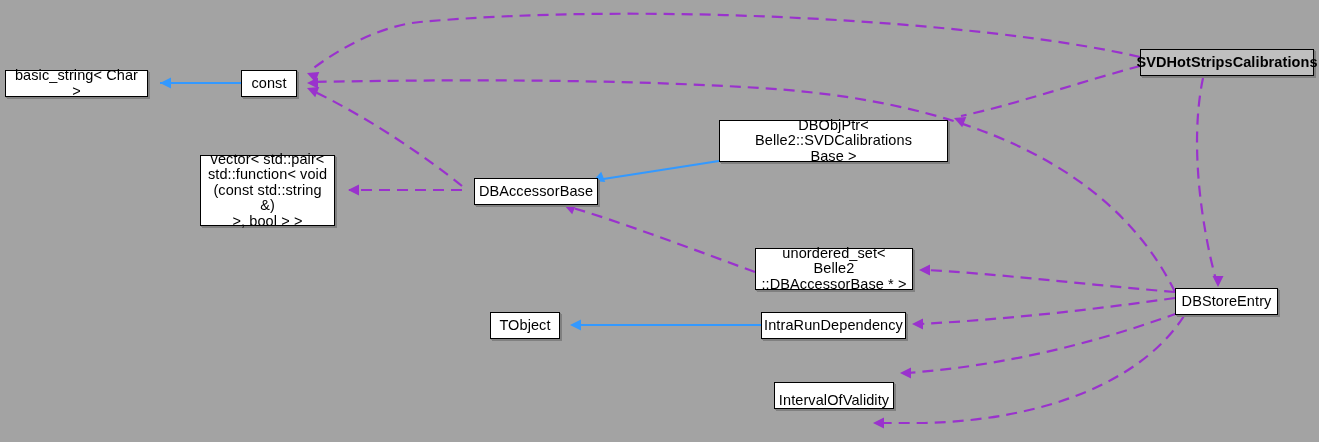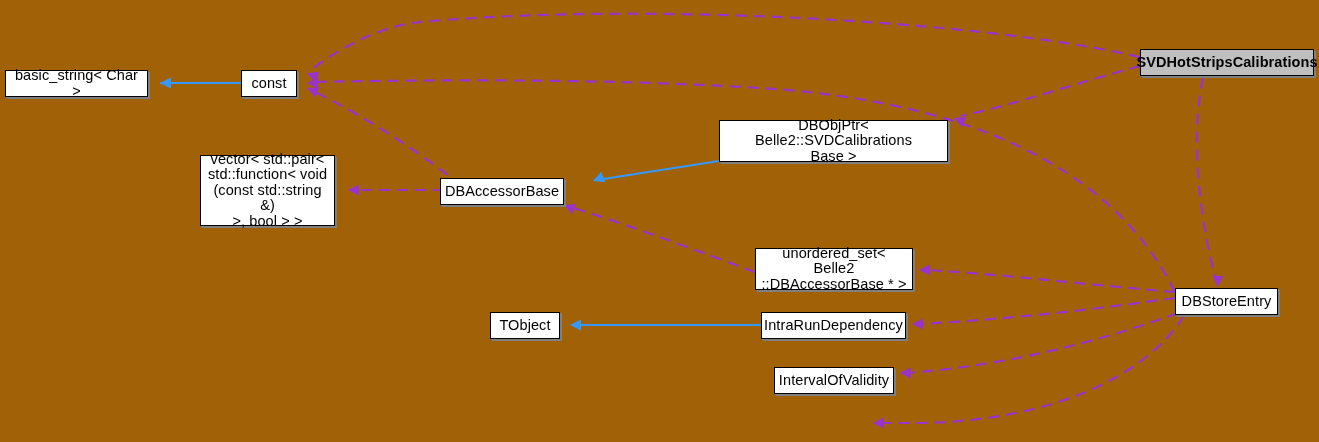--- a/index.html
+++ b/index.html
@@ -5,21 +5,21 @@
 <style>
   html, body {
     margin: 0;
     padding: 0;
     background: #000000;
   }
   #diagram-root {
     position: relative;
     width: 1319px;
     height: 442px;
-    background: #a16207;
+    background: #a3a3a3;
     overflow: hidden;
     font-family: "Liberation Sans", sans-serif;
   }
   #edge-layer {
     position: absolute;
     left: 0;
     top: 0;
     width: 1319px;
     height: 442px;
   }
@@ -111,25 +111,25 @@
         <polygon points="1218,287 1212.5,276 1223.5,276" fill="#9a32cd"></polygon>
       </g>
     </svg>
   <div id="node-layer">
       <div class="uml-node" style="left: 5px; top: 70px; width: 143px; height: 27px;"><span class="node-label">basic_string&lt; Char &gt;</span></div>
       <div class="uml-node" style="left: 241px; top: 70px; width: 56px; height: 27px;"><span class="node-label">const</span></div>
       <div class="uml-node" style="left: 200px; top: 155px; width: 135px; height: 71px; justify-content: flex-end;"><span class="node-label">vector&lt; std::pair&lt;
 std::function&lt; void
 (const std::string &amp;)
 &gt;, bool &gt; &gt;</span></div>
-      <div class="uml-node" style="left: 440px; top: 178px; width: 124px; height: 27px;"><span class="node-label">DBAccessorBase</span></div>
+      <div class="uml-node" style="left: 474px; top: 178px; width: 124px; height: 27px;"><span class="node-label">DBAccessorBase</span></div>
       <div class="uml-node" style="left: 719px; top: 120px; width: 229px; height: 42px;"><span class="node-label">DBObjPtr&lt; Belle2::SVDCalibrations
 Base &gt;</span></div>
       <div class="uml-node" style="left: 755px; top: 248px; width: 158px; height: 42px;"><span class="node-label">unordered_set&lt; Belle2
 ::DBAccessorBase * &gt;</span></div>
       <div class="uml-node" style="left: 490px; top: 312px; width: 70px; height: 27px;"><span class="node-label">TObject</span></div>
       <div class="uml-node" style="left: 761px; top: 312px; width: 145px; height: 27px;"><span class="node-label">IntraRunDependency</span></div>
-      <div class="uml-node" style="left: 774px; top: 367px; width: 120px; height: 27px;"><span class="node-label">IntervalOfValidity</span></div>
+      <div class="uml-node" style="left: 774px; top: 382px; width: 120px; height: 27px; align-items: flex-end;"><span class="node-label">IntervalOfValidity</span></div>
       <div class="uml-node" style="left: 807px; top: 410px; width: 53px; height: 27px; margin-top: 32px;"><span class="node-label">TFile</span></div>
       <div class="uml-node highlight" style="left: 1140px; top: 49px; width: 174px; height: 27px;"><span class="node-label">SVDHotStripsCalibrations</span></div>
       <div class="uml-node" style="left: 1175px; top: 288px; width: 103px; height: 27px;"><span class="node-label">DBStoreEntry</span></div>
     </div>
 </div>
 
 </body></html>

